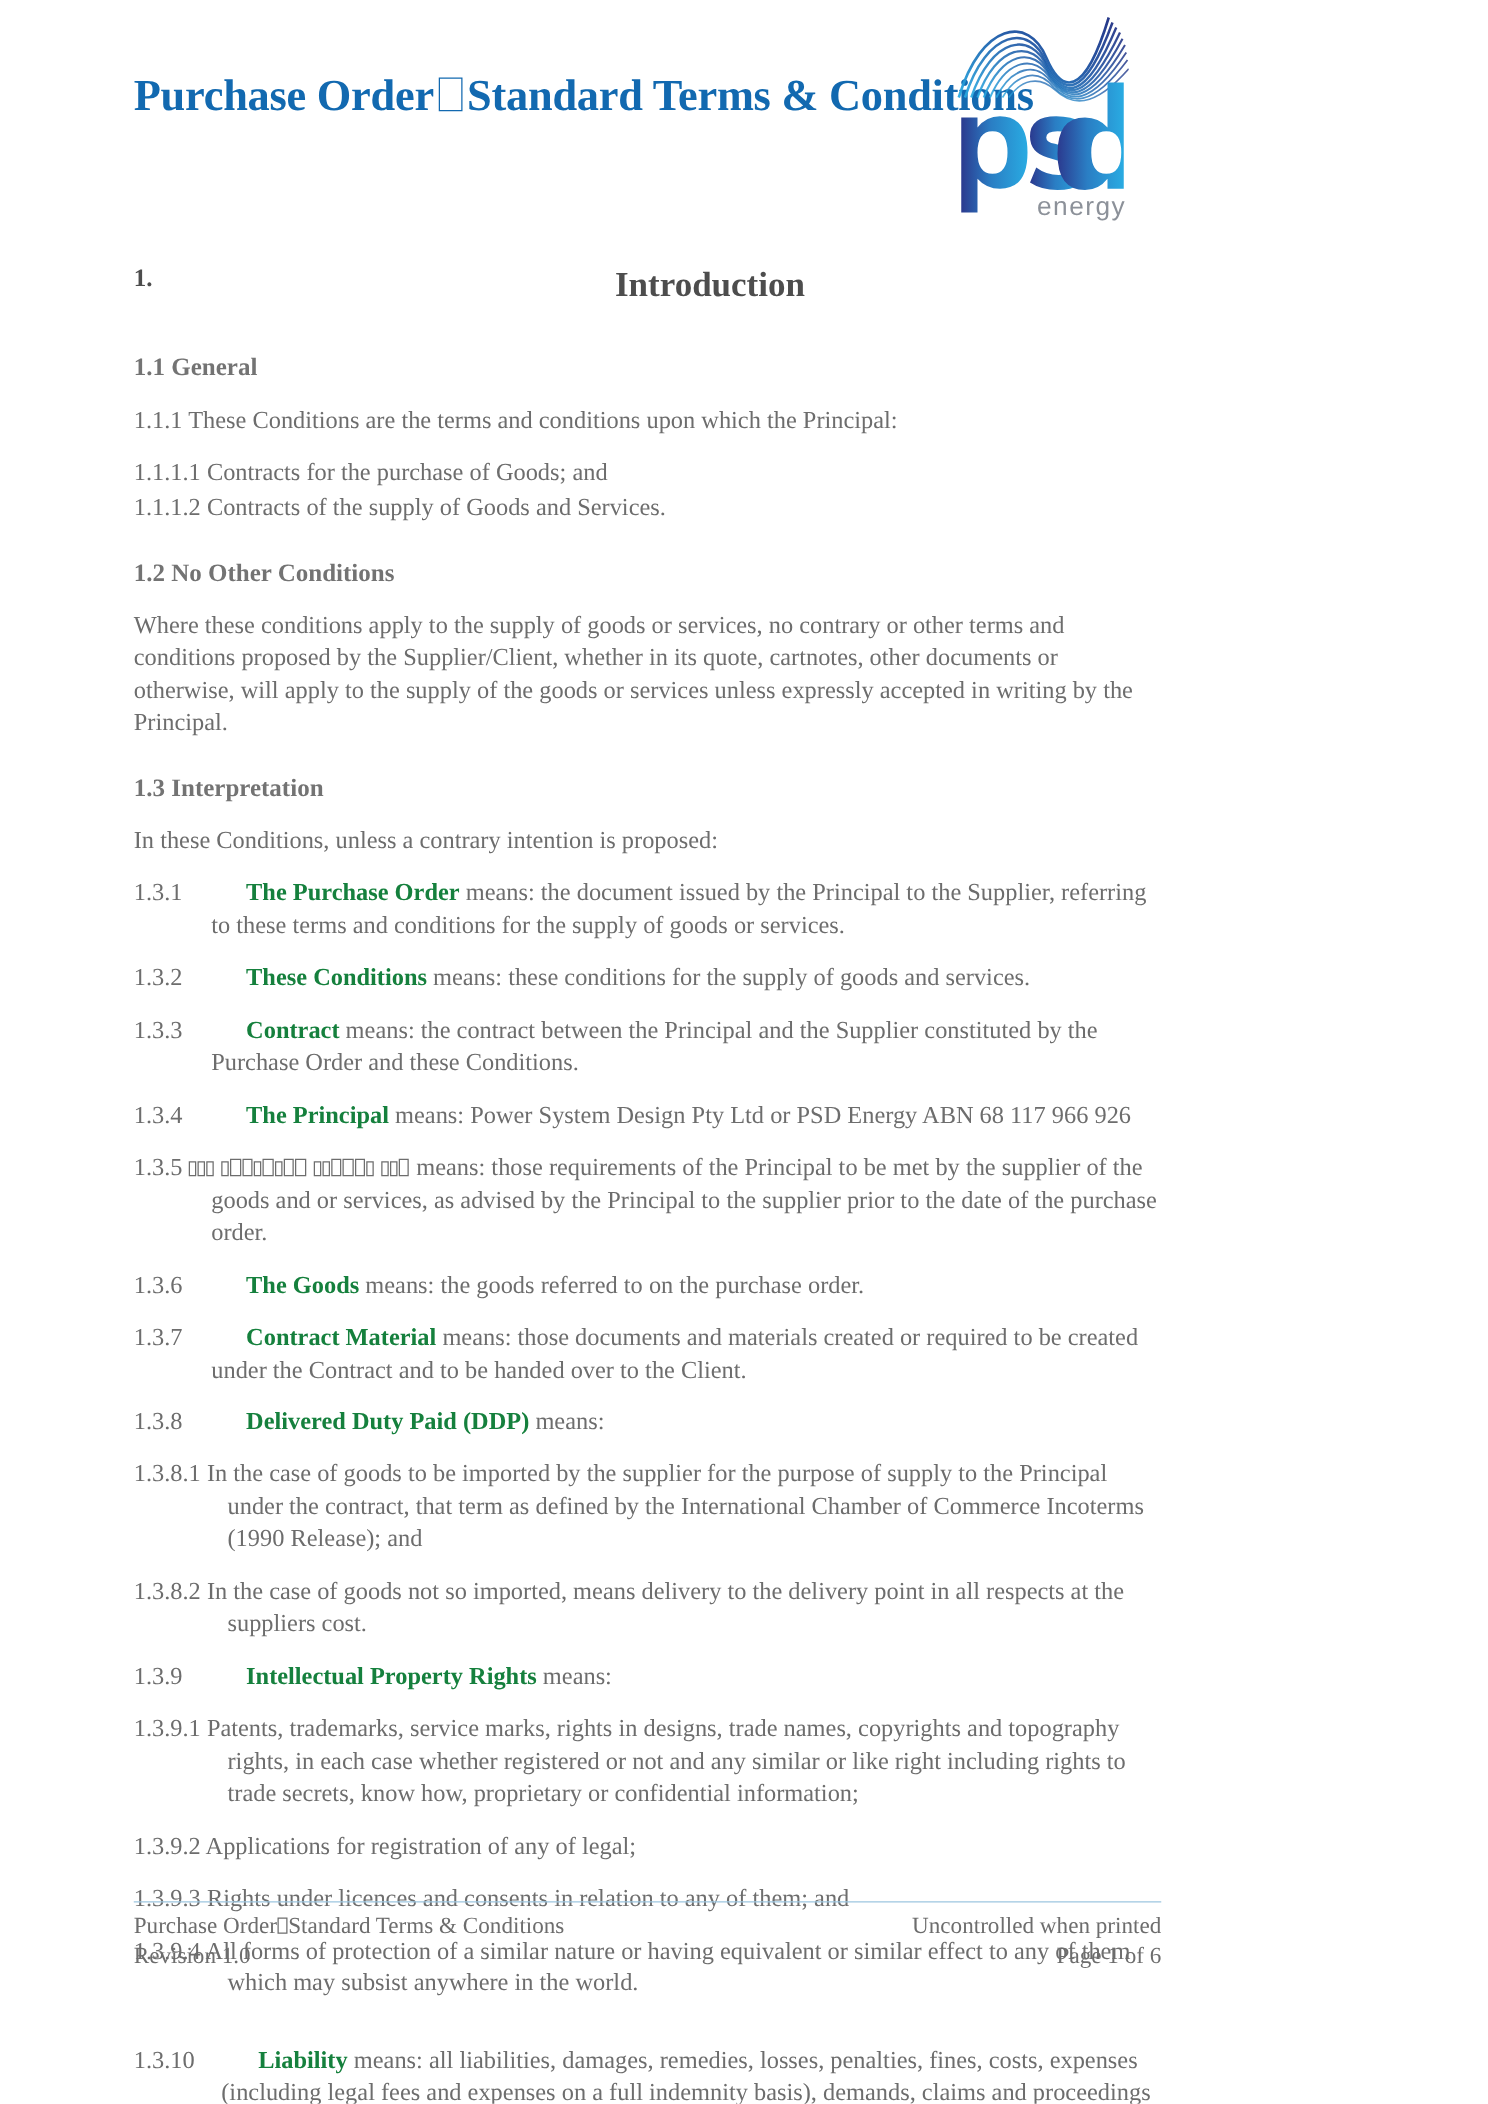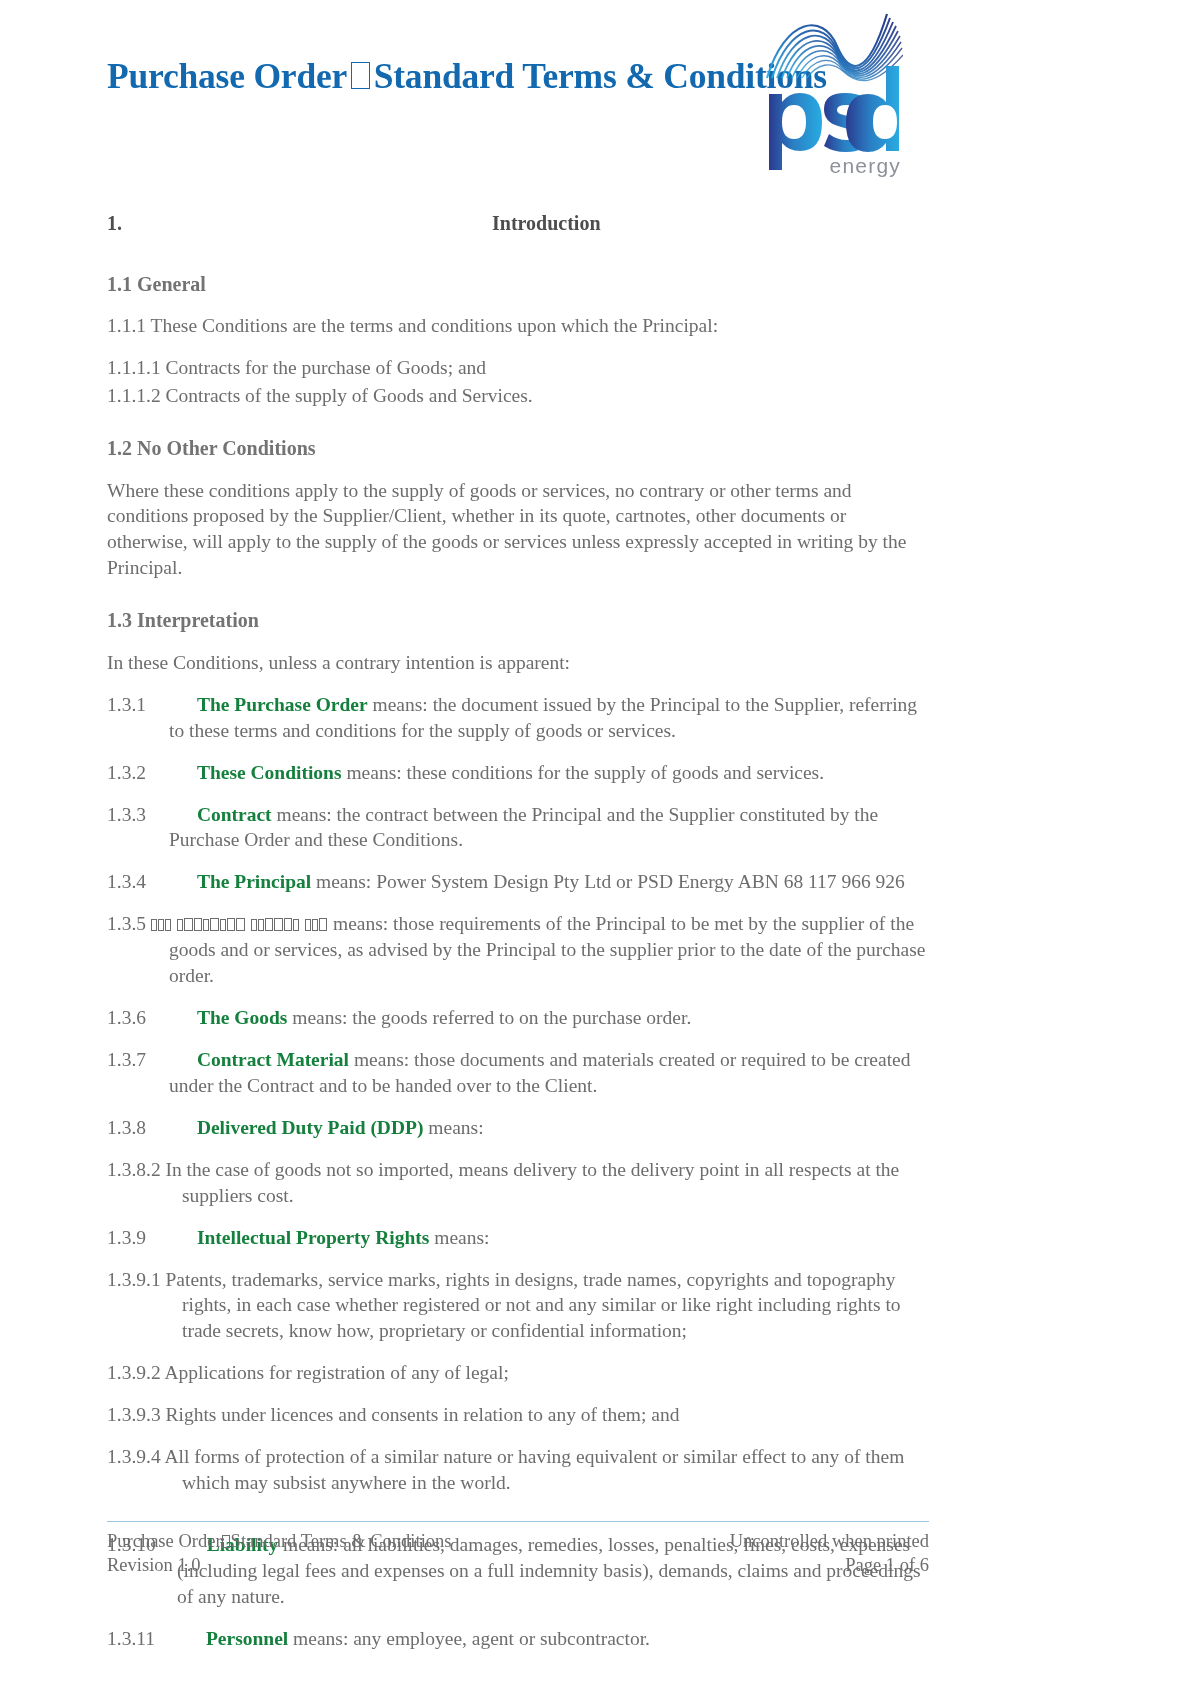--- a/index.html
+++ b/index.html
@@ -97,21 +97,21 @@
   .sec-num {
     font-weight: bold;
     color: #4d4d4d;
     font-size: 20px;
     width: 385px;
     flex: none;
   }
   .sec-title {
     font-weight: bold;
     color: #4d4d4d;
-    font-size: 20px;
+    font-size: 28px;
   }
   h3.sub {
     font-size: 20px;
     font-weight: bold;
     color: #737373;
     margin: 0 0 16px 0;
   }
   p.para {
     margin: 0 0 16px 0;
     color: #6d6d6d;
@@ -225,21 +225,21 @@
     <p class="para">1.1.1.2  Contracts of the supply of Goods and Services.</p>
 
     <div class="gap-s"></div>
 
     <h3 class="sub">1.2 No Other Conditions</h3>
     <p class="para">Where these conditions apply to the supply of goods or services, no contrary or other terms and conditions proposed by the Supplier/Client, whether in its quote, cartnotes, other documents or otherwise, will apply to the supply of the goods or services unless expressly accepted in writing by the Principal.</p>
 
     <div class="gap-s"></div>
 
     <h3 class="sub">1.3 Interpretation</h3>
-    <p class="para">In these Conditions, unless a contrary intention is apparent:</p>
+    <p class="para">In these Conditions, unless a contrary intention is proposed:</p>
 
     <p class="hang"><span>1.3.1</span> <b class="term">The Purchase Order</b><span> means: the document issued by the Principal to the Supplier, referring to these terms and conditions for the supply of goods or services.</span></p>
 
     <p class="hang"><span>1.3.2</span> <b class="term">These Conditions</b><span> means: these conditions for the supply of goods and services.</span></p>
 
     <p class="hang"><span>1.3.3</span> <b class="term">Contract</b><span> means: the contract between the Principal and the Supplier constituted by the Purchase Order and these Conditions.</span></p>
 
     <p class="hang"><span>1.3.4</span> <b class="term">The Principal</b><span> means: Power System Design Pty Ltd or PSD Energy ABN 68 117 966 926</span></p>
 
     <p class="hang"><span>1.3.5</span>
@@ -247,20 +247,21 @@
       <span class="tofu tiny"></span><span class="tofu small"></span><span class="tofu small"></span><span class="tofu tiny"></span><span class="tofu small"></span><span class="tofu tiny"></span><span class="tofu small"></span><span class="tofu small"></span>
       <span class="tofu tiny"></span><span class="tofu tiny"></span><span class="tofu small"></span><span class="tofu small"></span><span class="tofu small"></span><span class="tofu tiny"></span>
       <span class="tofu tiny"></span><span class="tofu tiny"></span><span class="tofu small"></span></span><span> means: those requirements of the Principal to be met by the supplier of the goods and or services, as advised by the Principal to the supplier prior to the date of the purchase order.</span></p>
 
     <p class="hang"><span>1.3.6</span> <b class="term">The Goods</b><span> means: the goods referred to on the purchase order.</span></p>
 
     <p class="hang"><span>1.3.7</span> <b class="term">Contract Material</b><span> means: those documents and materials created or required to be created under the Contract and to be handed over to the Client.</span></p>
 
     <p class="hang"><span>1.3.8</span> <b class="term">Delivered Duty Paid (DDP)</b><span> means:</span></p>
 
+    <p class="hang2">1.3.8.1 In the case of goods to be imported by the supplier for the purpose of supply to the Principal under the contract, that term as defined by the International Chamber of Commerce Incoterms (1990 Release); and</p>
     <p class="hang2">1.3.8.2 In the case of goods not so imported, means delivery to the delivery point in all respects at the suppliers cost.</p>
 
     <p class="hang"><span>1.3.9</span> <b class="term">Intellectual Property Rights</b><span> means:</span></p>
 
     <p class="hang2">1.3.9.1 Patents, trademarks, service marks, rights in designs, trade names, copyrights and topography rights, in each case whether registered or not and any similar or like right including rights to trade secrets, know how, proprietary or confidential information;</p>
     <p class="hang2">1.3.9.2 Applications for registration of any of legal;</p>
     <p class="hang2">1.3.9.3 Rights under licences and consents in relation to any of them; and</p>
     <p class="hang2">1.3.9.4 All forms of protection of a similar nature or having equivalent or similar effect to any of them which may subsist anywhere in the world.</p>
 
     <div class="gap-m"></div>

